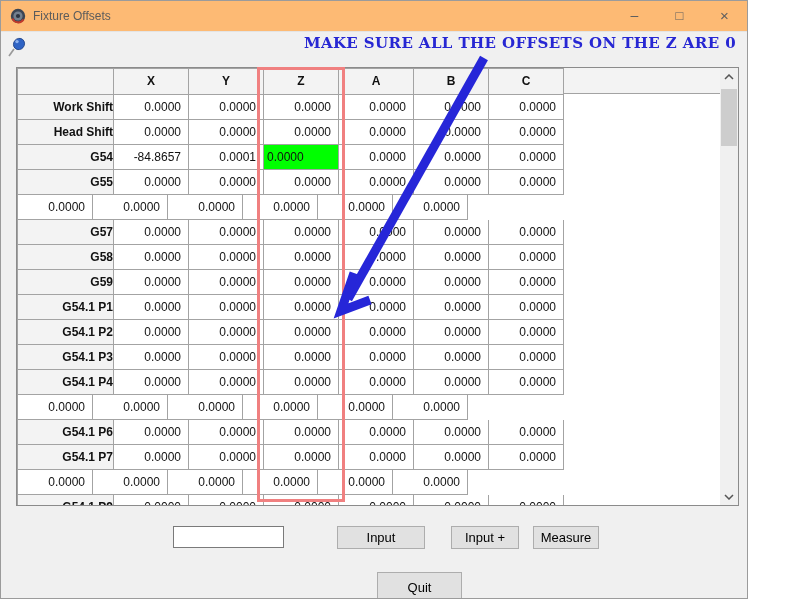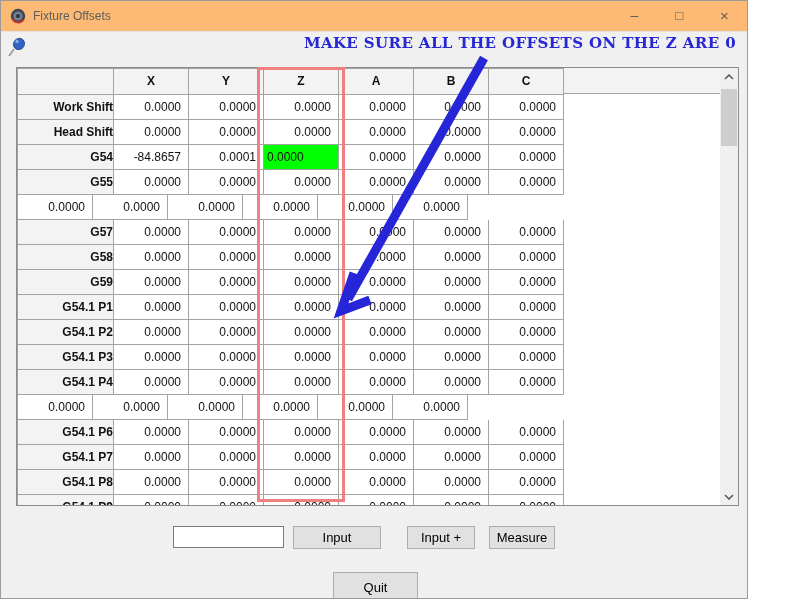--- a/index.html
+++ b/index.html
@@ -56,21 +56,21 @@
              border:3px solid #f08080; box-sizing:border-box; pointer-events:none; z-index:20; }
   .arrow-svg { position:absolute; left:0; top:0; width:748px; height:598px;
                pointer-events:none; z-index:30; }
 
   
   .input-box { position:absolute; left:172px; top:525px; width:111px; height:22px;
                border:1px solid #7a7a7a; background:#fff; box-sizing:border-box;
                font-size:12px; padding:1px 3px; font-family:"Liberation Sans", sans-serif; }
   .pbtn { position:absolute; height:23px; background:#e1e1e1; border:1px solid #adadad;
           box-sizing:border-box; font-size:13px; color:#000; text-align:center;
-          font-family:"Liberation Sans", sans-serif; cursor:default; }
+          font-family:"Liberation Sans", sans-serif; cursor:default;margin-left:44px; }
   .btn-input      { left:292px; top:525px; width:88px; }
   .btn-input-plus { left:406px; top:525px; width:68px; }
   .btn-measure    { left:488px; top:525px; width:66px; }
   .btn-quit       { left:332px; top:571px; width:85px; height:30px; }
 </style>
 </head>
 <body>
 
 <div class="window">
 
@@ -233,21 +233,20 @@
         <div class="grid-row">
           <div class="cell label-cell">G54.1 P7</div>
           <div class="cell value-cell">0.0000</div>
           <div class="cell value-cell">0.0000</div>
           <div class="cell value-cell">0.0000</div>
           <div class="cell value-cell">0.0000</div>
           <div class="cell value-cell">0.0000</div>
           <div class="cell value-cell">0.0000</div>
         </div>
         <div class="grid-row">
-          <div class="cell label-cell">G54.1 P8</div>
           <div class="cell value-cell">0.0000</div>
           <div class="cell value-cell">0.0000</div>
           <div class="cell value-cell">0.0000</div>
           <div class="cell value-cell">0.0000</div>
           <div class="cell value-cell">0.0000</div>
           <div class="cell value-cell">0.0000</div>
         </div>
         <div class="grid-row">
           <div class="cell label-cell">G54.1 P9</div>
           <div class="cell value-cell">0.0000</div>

